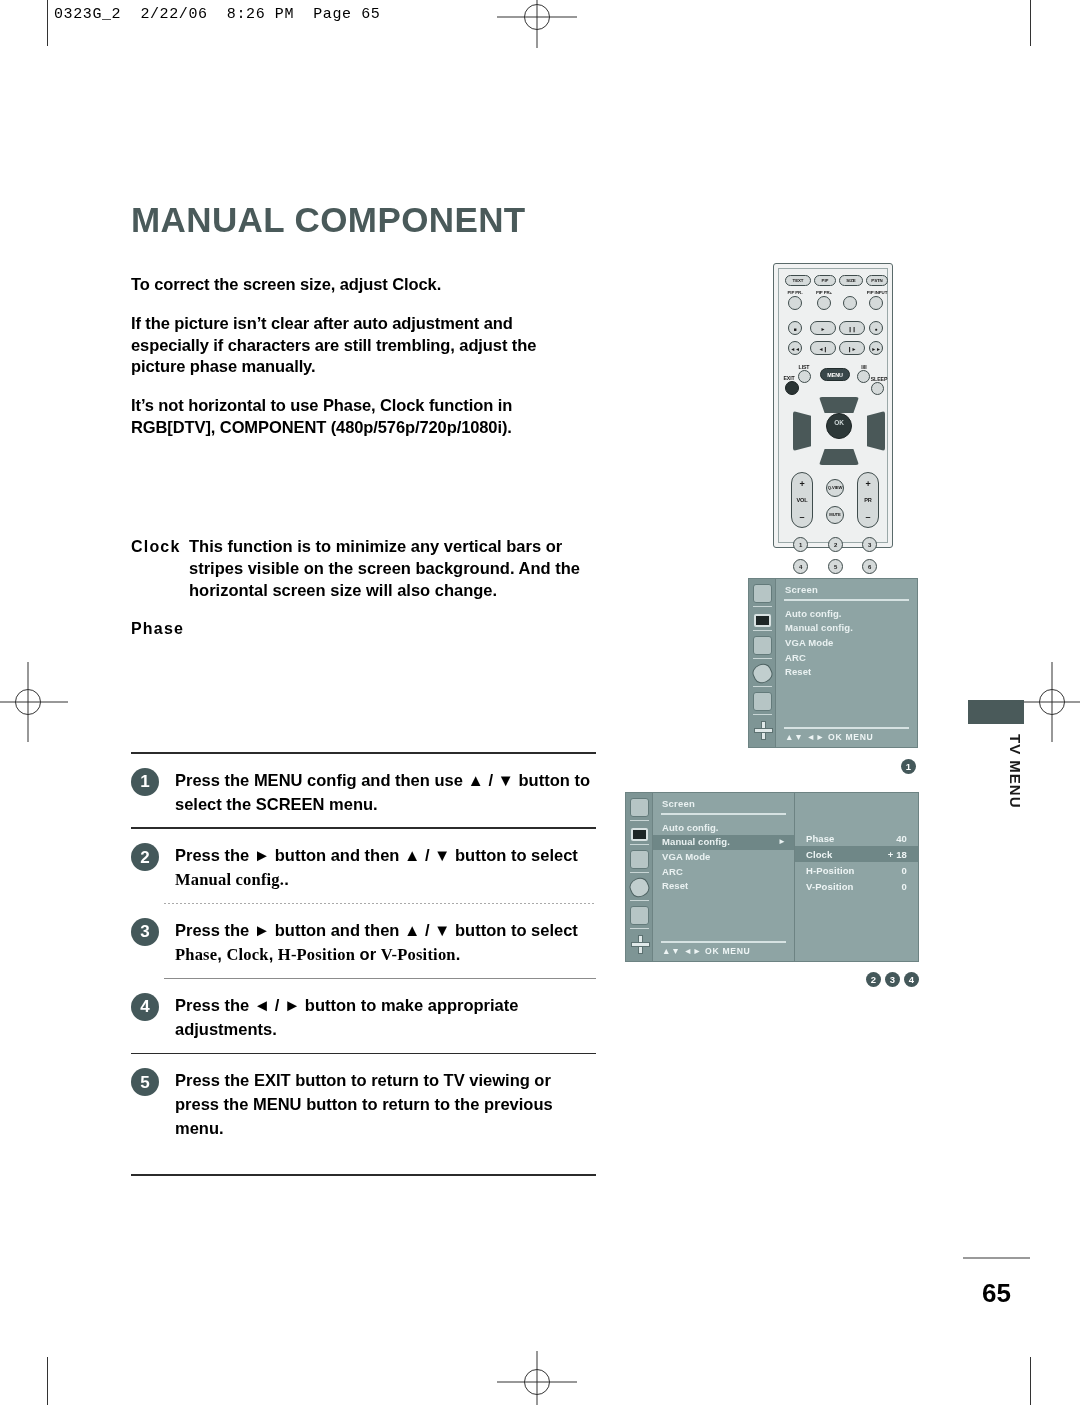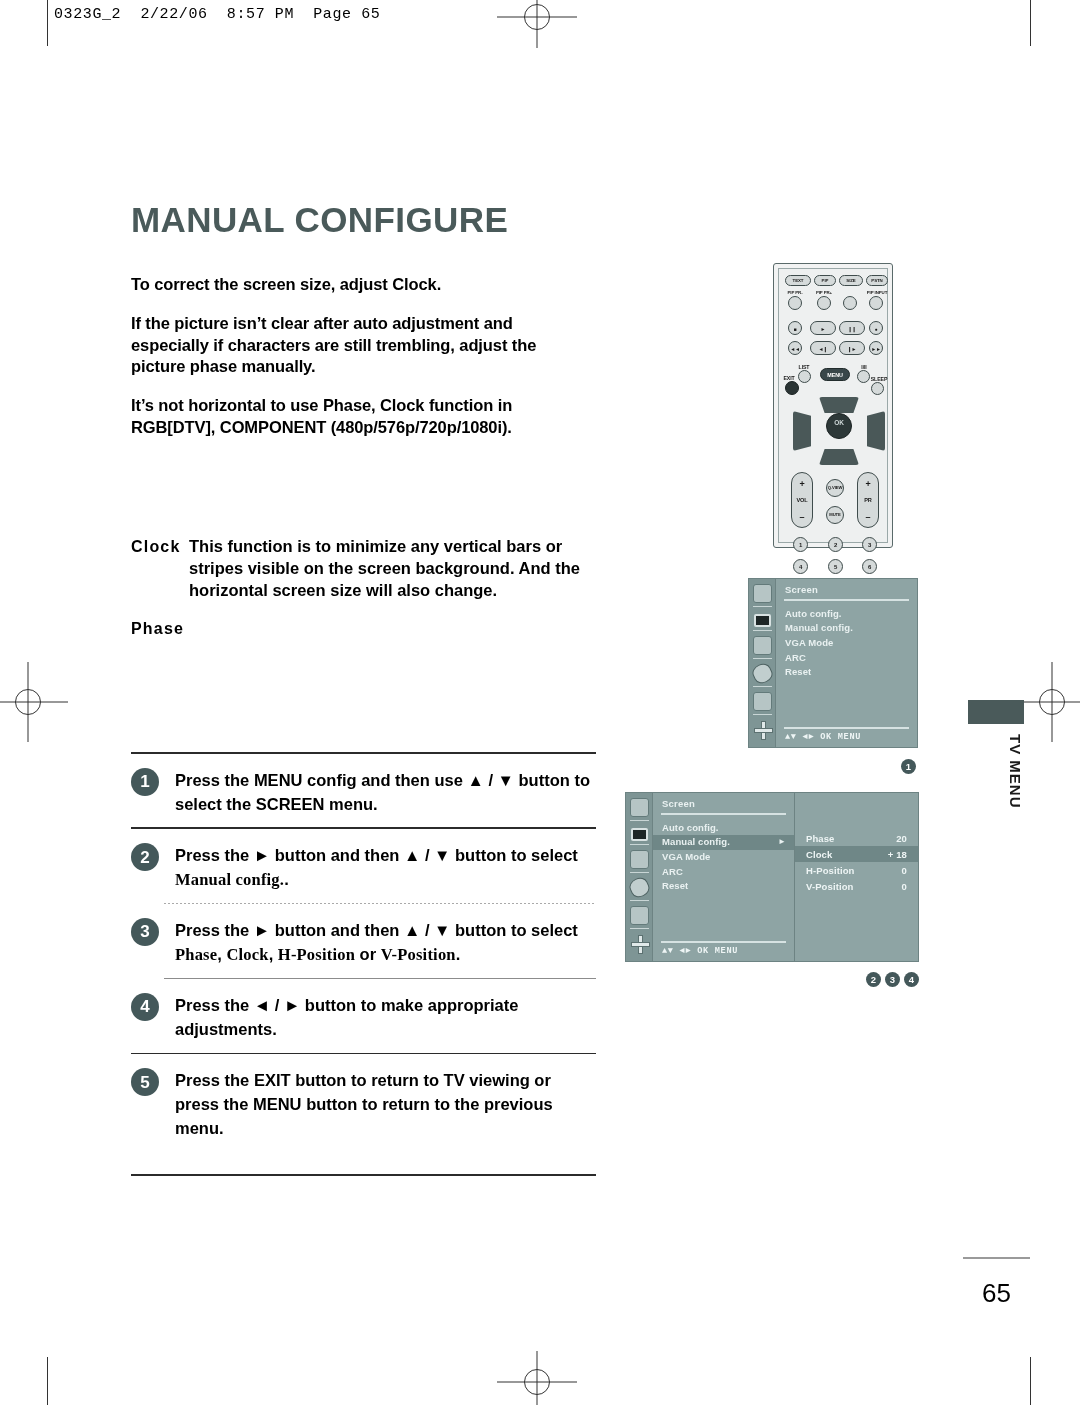--- a/index.html
+++ b/index.html
@@ -135,21 +135,21 @@
   }
   .osd-titlerule { height:1.5px; background:#d6e2e2; margin:1px 8px 0 8px; }
   .osd-items { padding:6px 0 0 9px; }
   .osd-item {
     color:#e9f1f1; font-size:9.5px; font-weight:bold; line-height:1.55;
     letter-spacing:0.1px; position:relative; padding-right:10px;
   }
   .osd-item.sel { background:#6f8787; margin-left:-9px; padding-left:9px; }
   .osd-item .arrow { position:absolute; right:8px; top:1px; font-size:8px; }
   .osd-foot {
-    position:absolute; left:0; right:0; bottom:0; height:20px;font-family:Liberation Mono, monospace;
+    position:absolute; left:0; right:0; bottom:0; height:20px;
   }
   .osd-footrule { height:1.5px; background:#d6e2e2; margin:0 8px; }
   .osd-foottext {
     color:#eef5f5; font-size:8.6px; font-weight:bold; padding:3px 0 0 9px;
     letter-spacing:0.7px; white-space:nowrap;
   }
 
   
   .osd2-left  { left:625px; top:792px; width:170px; height:170px; }
   .osd2-right {
@@ -183,21 +183,21 @@
   .tv-menu-label {
     position:absolute; left:968px; top:726px; width:56px; height:90px;
     color:#1a1a1a; font-size:15px; font-weight:bold; letter-spacing:1px;
     writing-mode:vertical-rl; text-orientation:mixed;
     display:flex; align-items:flex-start; justify-content:center;
   }
 
   
   .folio-rule { position:absolute; left:963px; top:1257px; width:67px; height:2px; background:#9a9a9a; }
   .folio { position:absolute; left:963px; top:1278px; width:67px; text-align:center;
-           font-size:26px; font-weight:normal; color:#000; }
+           font-size:26px; font-weight:bold; color:#000; }
 </style>
 </head>
 <body>
 
 <div class="mark reg-left">
     <div class="v"></div>
     <div class="h"></div>
     <div class="c"></div>
   </div>
 <div class="mark reg-right">
@@ -213,23 +213,23 @@
 <div class="mark reg-bot">
     <div class="v"></div>
     <div class="h"></div>
     <div class="c"></div>
   </div>
 <div class="trim trim-tl-v"></div>
 <div class="trim trim-tr-v"></div>
 <div class="trim trim-bl-v"></div>
 <div class="trim trim-br-v"></div>
 
-<div class="runhead">0323G_2  2/22/06  8:57 PM  Page 65</div>
-
-<div class="page-title">MANUAL CONFIGURE</div>
+<div class="runhead">0323G_2  2/22/06  8:26 PM  Page 65</div>
+
+<div class="page-title">MANUAL COMPONENT</div>
 
 <div class="bodycol">
   <div class="para"><span>To correct the screen size, adjust </span><b class="semi">Clock</b><span>.</span></div>
   <div class="para">If the picture isn’t clear after auto adjustment and especially if characters are still trembling, adjust the picture phase manually.</div>
   <div class="para">It’s not horizontal to use Phase, Clock function in RGB[DTV], COMPONENT (480p/576p/720p/1080i).</div>
 </div>
 
 <div class="defs">
   <div class="defrow">
     <div class="defterm wide">Clock</div>
@@ -439,21 +439,21 @@
       <div class="osd-footrule"></div>
       <div class="osd-foottext">▲▼  ◄►  OK  MENU</div>
     </div>
   </div>
 </div>
 
 <div class="osd2-right">
   <div class="subs">
     <div class="sub-item">
       <span>Phase</span>
-      <span>20</span>
+      <span>40</span>
     </div>
     <div class="sub-item sel">
       <span>Clock</span>
       <span>+ 18</span>
     </div>
     <div class="sub-item">
       <span>H-Position</span>
       <span>0</span>
     </div>
     <div class="sub-item">

